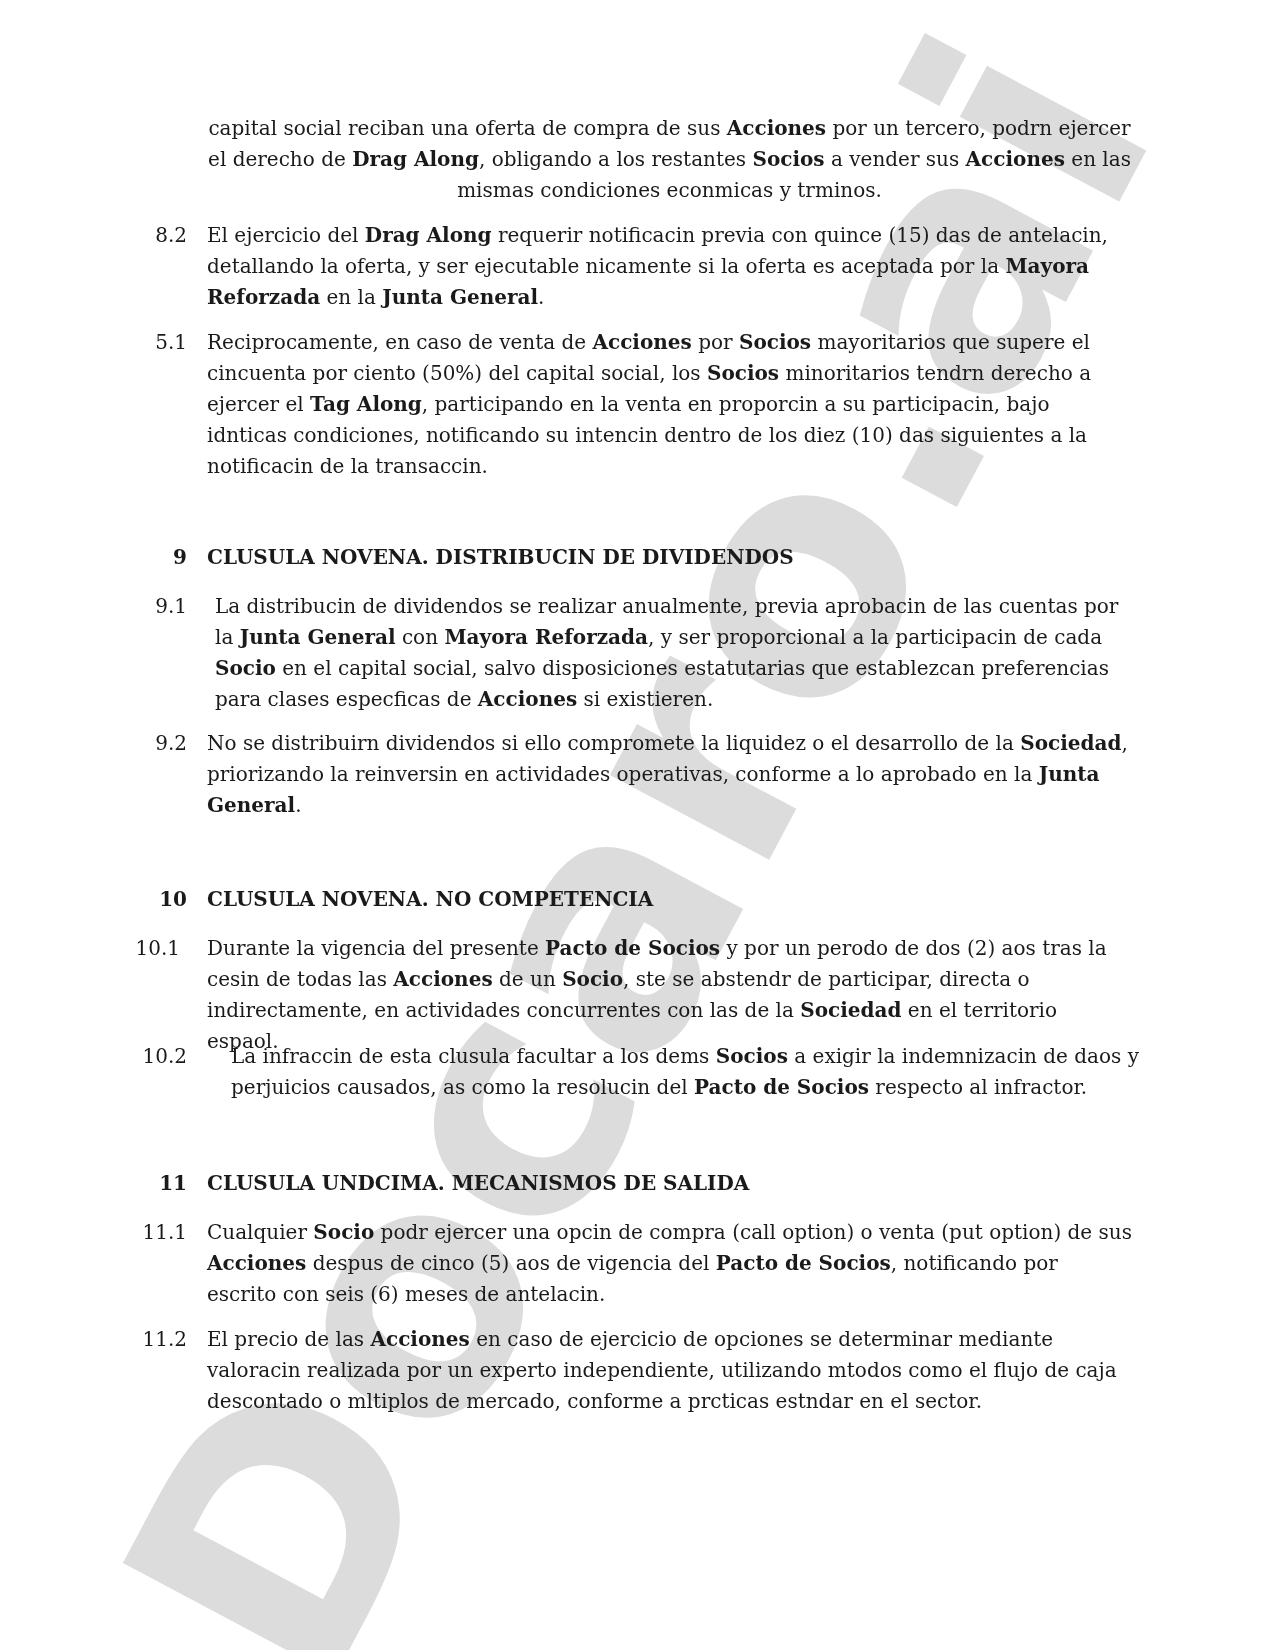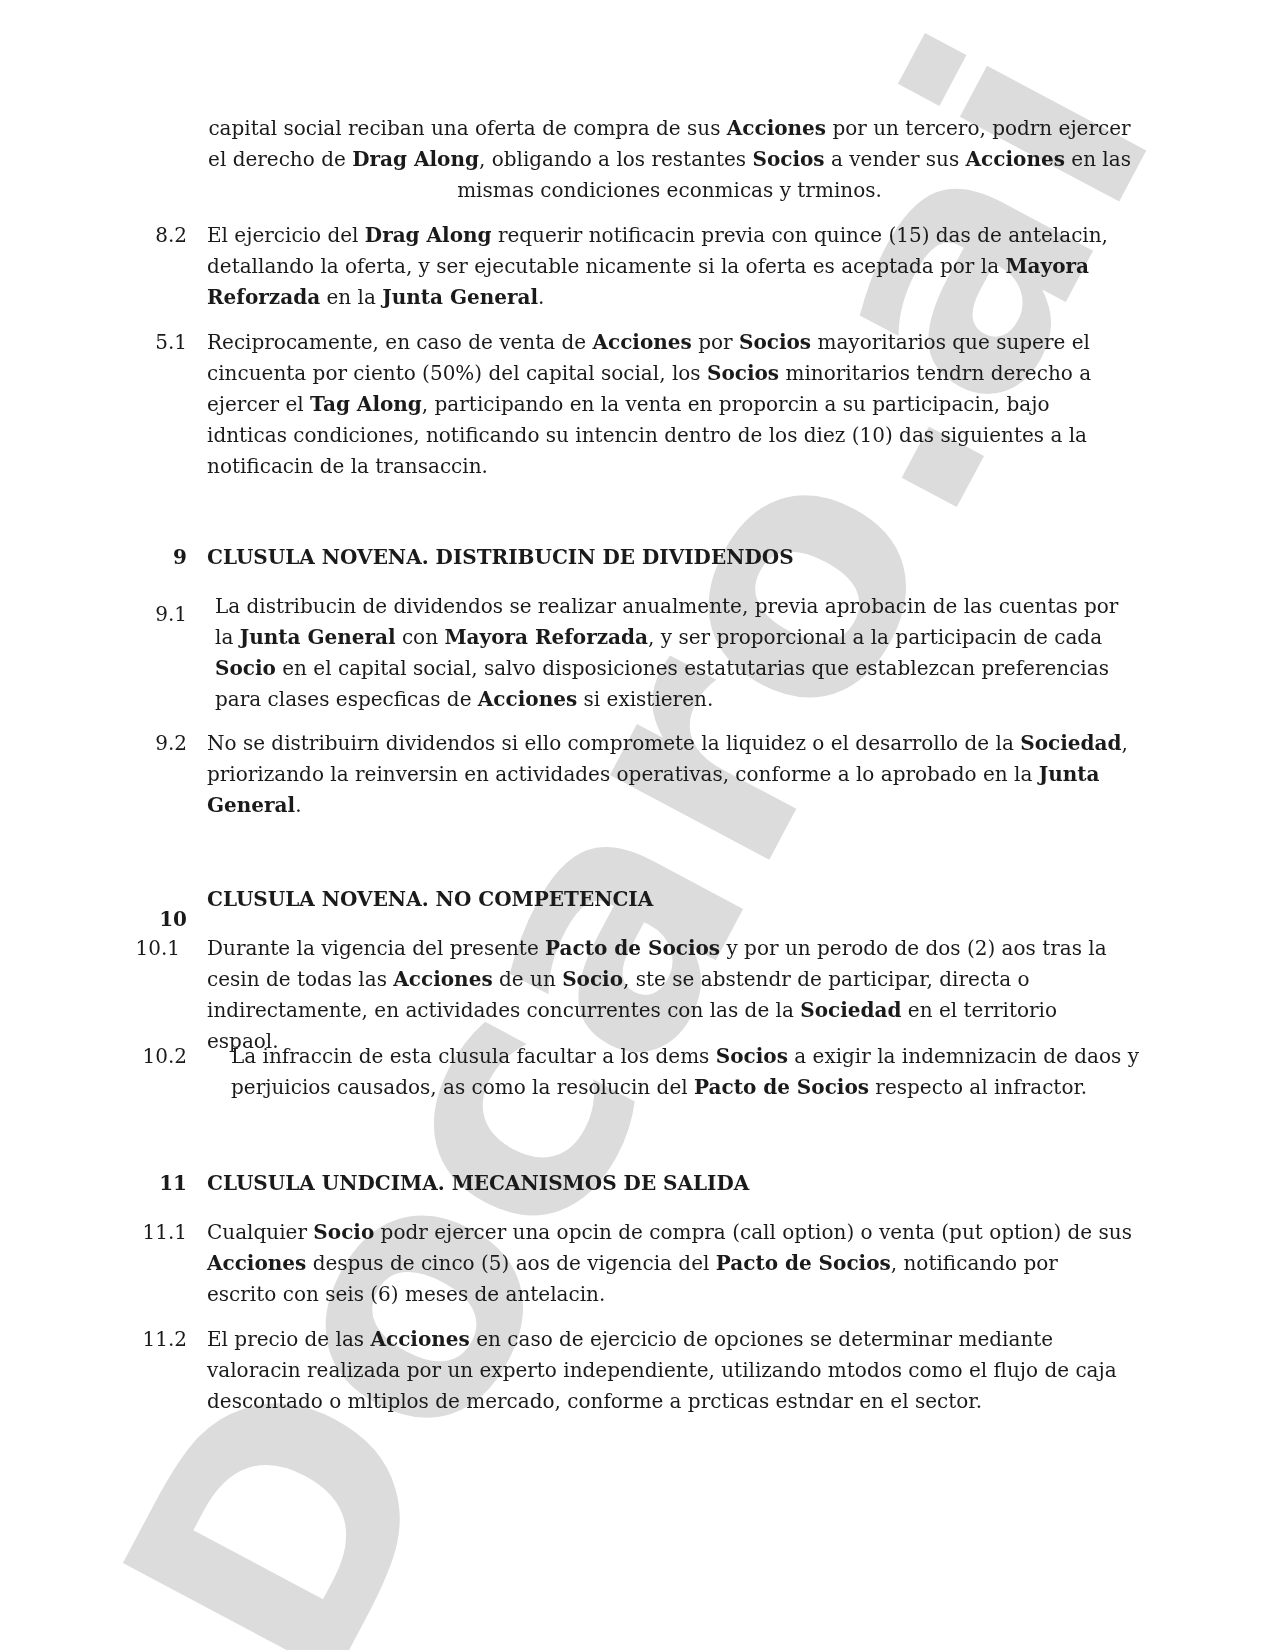--- a/index.html
+++ b/index.html
@@ -42,25 +42,25 @@
     <span>Docaro.ai</span>
   </div>
   <div class="content" id="content">
       <div class="para" style="top: 113px; text-align: center;">capital social reciban una oferta de compra de sus <b>Acciones</b> por un tercero, podrn ejercer el derecho de <b>Drag Along</b>, obligando a los restantes <b>Socios</b> a vender sus <b>Acciones</b> en las mismas condiciones econmicas y trminos.</div>
       <div class="num" style="left: 127px; top: 220px;">8.2</div>
       <div class="para" style="top: 220px;">El ejercicio del <b>Drag Along</b> requerir notificacin previa con quince (15) das de antelacin, detallando la oferta, y ser ejecutable nicamente si la oferta es aceptada por la <b>Mayora Reforzada</b> en la <b>Junta General</b>.</div>
       <div class="num" style="left: 127px; top: 327px;">5.1</div>
       <div class="para" style="top: 327px;">Reciprocamente, en caso de venta de <b>Acciones</b> por <b>Socios</b> mayoritarios que supere el cincuenta por ciento (50%) del capital social, los <b>Socios</b> minoritarios tendrn derecho a ejercer el <b>Tag Along</b>, participando en la venta en proporcin a su participacin, bajo idnticas condiciones, notificando su intencin dentro de los diez (10) das siguientes a la notificacin de la transaccin.</div>
       <div class="hnum" style="left: 127px; top: 542px;">9</div>
       <div class="heading" style="top: 542px;">CLUSULA NOVENA. DISTRIBUCIN DE DIVIDENDOS</div>
-      <div class="num" style="left: 127px; top: 591px; margin-top: 8px;">9.1</div>
+      <div class="num" style="left: 127px; top: 591px;">9.1</div>
       <div class="para" style="top: 591px; margin-left: 8px;">La distribucin de dividendos se realizar anualmente, previa aprobacin de las cuentas por la <b>Junta General</b> con <b>Mayora Reforzada</b>, y ser proporcional a la participacin de cada <b>Socio</b> en el capital social, salvo disposiciones estatutarias que establezcan preferencias para clases especficas de <b>Acciones</b> si existieren.</div>
       <div class="num" style="left: 127px; top: 728px;">9.2</div>
       <div class="para" style="top: 728px;">No se distribuirn dividendos si ello compromete la liquidez o el desarrollo de la <b>Sociedad</b>, priorizando la reinversin en actividades operativas, conforme a lo aprobado en la <b>Junta General</b>.</div>
-      <div class="hnum" style="left: 127px; top: 884px; margin-top: 20px;">10</div>
+      <div class="hnum" style="left: 127px; top: 884px;">10</div>
       <div class="heading" style="top: 884px;">CLUSULA NOVENA. NO COMPETENCIA</div>
       <div class="num" style="left: 120px; top: 933px;">10.1</div>
       <div class="para" style="top: 933px;">Durante la vigencia del presente <b>Pacto de Socios</b> y por un perodo de dos (2) aos tras la cesin de todas las <b>Acciones</b> de un <b>Socio</b>, ste se abstendr de participar, directa o indirectamente, en actividades concurrentes con las de la <b>Sociedad</b> en el territorio espaol.</div>
       <div class="num" style="left: 127px; top: 1041px;">10.2</div>
       <div class="para" style="top: 1041px; margin-left: 24px;">La infraccin de esta clusula facultar a los dems <b>Socios</b> a exigir la indemnizacin de daos y perjuicios causados, as como la resolucin del <b>Pacto de Socios</b> respecto al infractor.</div>
       <div class="hnum" style="left: 127px; top: 1168px;">11</div>
       <div class="heading" style="top: 1168px;">CLUSULA UNDCIMA. MECANISMOS DE SALIDA</div>
       <div class="num" style="left: 127px; top: 1217px;">11.1</div>
       <div class="para" style="top: 1217px;">Cualquier <b>Socio</b> podr ejercer una opcin de compra (call option) o venta (put option) de sus <b>Acciones</b> despus de cinco (5) aos de vigencia del <b>Pacto de Socios</b>, notificando por escrito con seis (6) meses de antelacin.</div>
       <div class="num" style="left: 127px; top: 1324px;">11.2</div>

